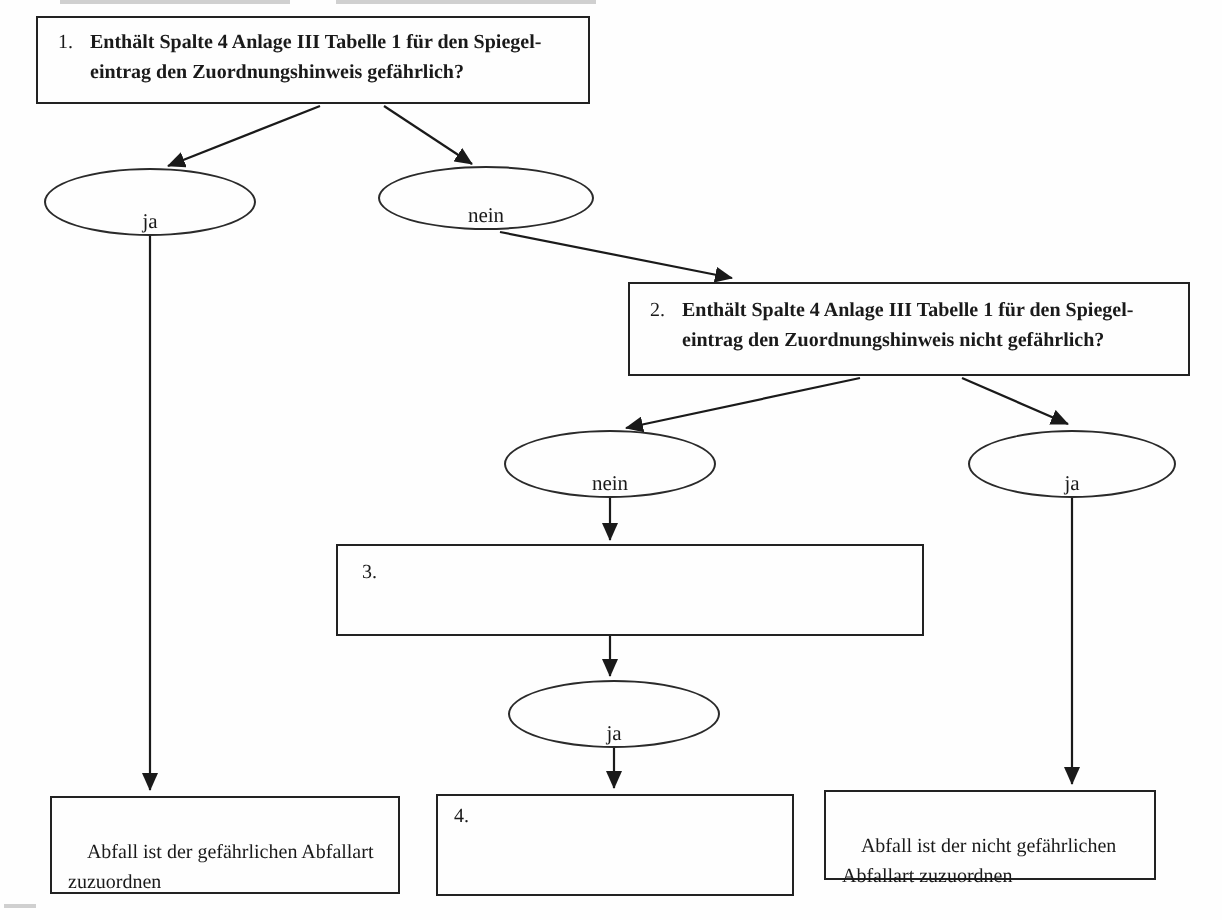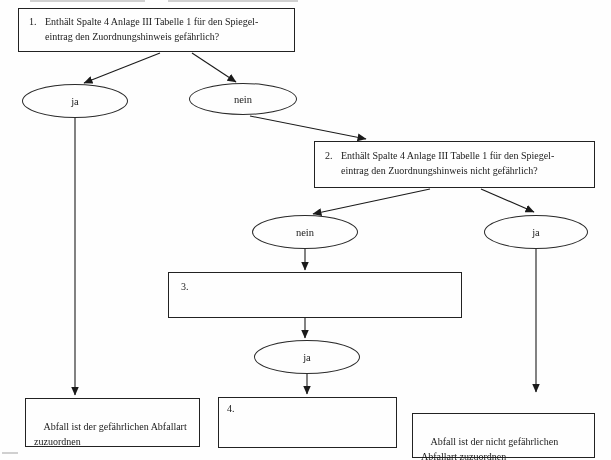--- a/index.html
+++ b/index.html
@@ -8,27 +8,27 @@
     font-family:"Liberation Serif","DejaVu Serif",serif;color:#1a1a1a;
     overflow:hidden;
   }
   .wires{position:absolute;left:0;top:0;z-index:1;}
   .node{position:absolute;z-index:2;box-sizing:border-box;background:#fefefe;}
   .qbox{
     border:1.4px solid #222;display:flex;align-items:flex-start;
     font-size:10px;line-height:1.45;
   }
   .qnum{flex:0 0 16px;padding-top:0;text-align:left;}
-  .qtext{white-space:pre;}
+  .qtext{white-space:pre;font-weight:bold;}
   .rbox{
     border:1.4px solid #222;font-size:10px;line-height:1.5;white-space:pre;
   }
   .ellipse{
     border:1.2px solid #2a2a2a;border-radius:50%;
-    display:flex;align-items:center;justify-content:center;
+    display:flex;align-items:flex-end;justify-content:center;
     font-size:10.5px;
   }
   .artifact{position:absolute;z-index:0;background:#9a9a9a;opacity:.45;}
 </style>
 </head>
 <body>
 
 <div class="page">
 
   <div class="artifact" style="left:30px;top:0;width:115px;height:2px;"></div>
@@ -89,18 +89,18 @@
 
   <div class="node rbox" style="left:25px;top:398px;width:175px;height:49px;padding:5px 6px 0 8px;">
     <span>Abfall ist der gefährlichen Abfallart
 zuzuordnen</span>
   </div>
 
   <div class="node qbox" style="left:218px;top:397px;width:179px;height:51px;padding:4px 3px 0 8px;">
     <span class="qnum">4.</span>
   </div>
 
-  <div class="node rbox" style="left:412px;top:395px;width:183px;height:45px;padding:5px 6px 0 8px;margin-top:18px;">
+  <div class="node rbox" style="left:412px;top:395px;width:166px;height:45px;padding:5px 6px 0 8px;">
     <span>Abfall ist der nicht gefährlichen
 Abfallart zuzuordnen</span>
   </div>
 
 </div>
 
 </body></html>

